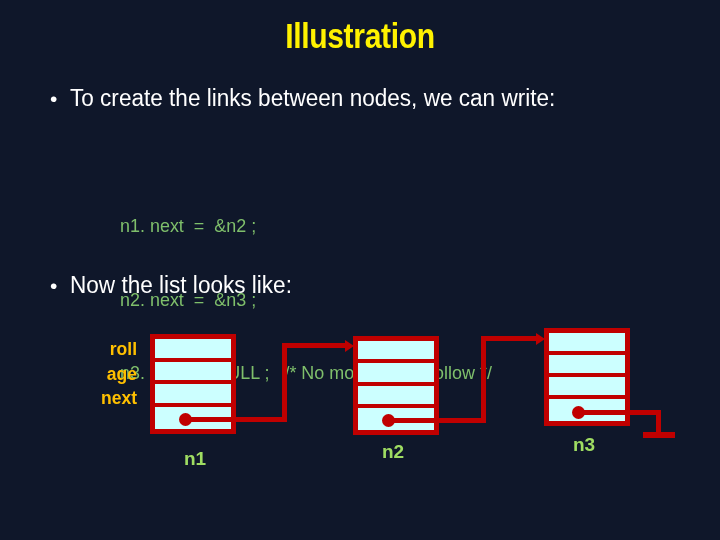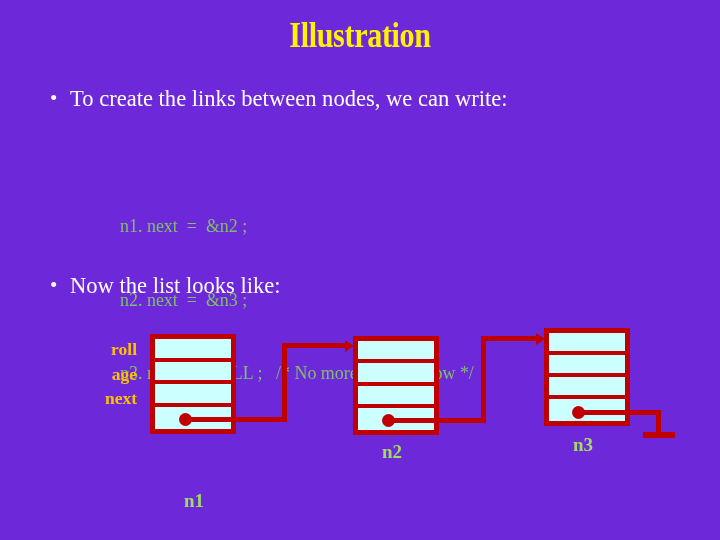--- a/index.html
+++ b/index.html
@@ -6,23 +6,23 @@
     margin: 0;
     padding: 0;
   }
   body {
     background: #1d4e7e;
   }
   #slide {
     position: relative;
     width: 720px;
     height: 540px;
-    background: #6d28d9;
+    background: #0f172a;
     overflow: hidden;
-    font-family: Liberation Serif, serif;
+    font-family: Liberation Sans, sans-serif;
   }
 
   
   #title {
     position: absolute;
     left: 0;
     top: 18px;
     width: 720px;
     text-align: center;
     color: #fff200;
@@ -117,21 +117,21 @@
   #node1 { left: 150px; top: 334px; width: 86px; height: 100px; }
   #node2 { left: 353px; top: 336px; width: 86px; height: 99px; }
   #node3 { left: 544px; top: 328px; width: 86px; height: 98px; }
 
   .node-label {
     position: absolute;
     color: #9fdd62;
     font-size: 19px;
     font-weight: bold;
   }
-  #label-n1 { left: 184px; top: 448px; margin-top: 42px; }
+  #label-n1 { left: 184px; top: 448px; }
   #label-n2 { left: 382px; top: 441px; text-align: center; }
   #label-n3 { left: 573px; top: 434px; }
 
   
   .wire {
     position: absolute;
     background: #c00000;
   }
   .dot {
     position: absolute;

